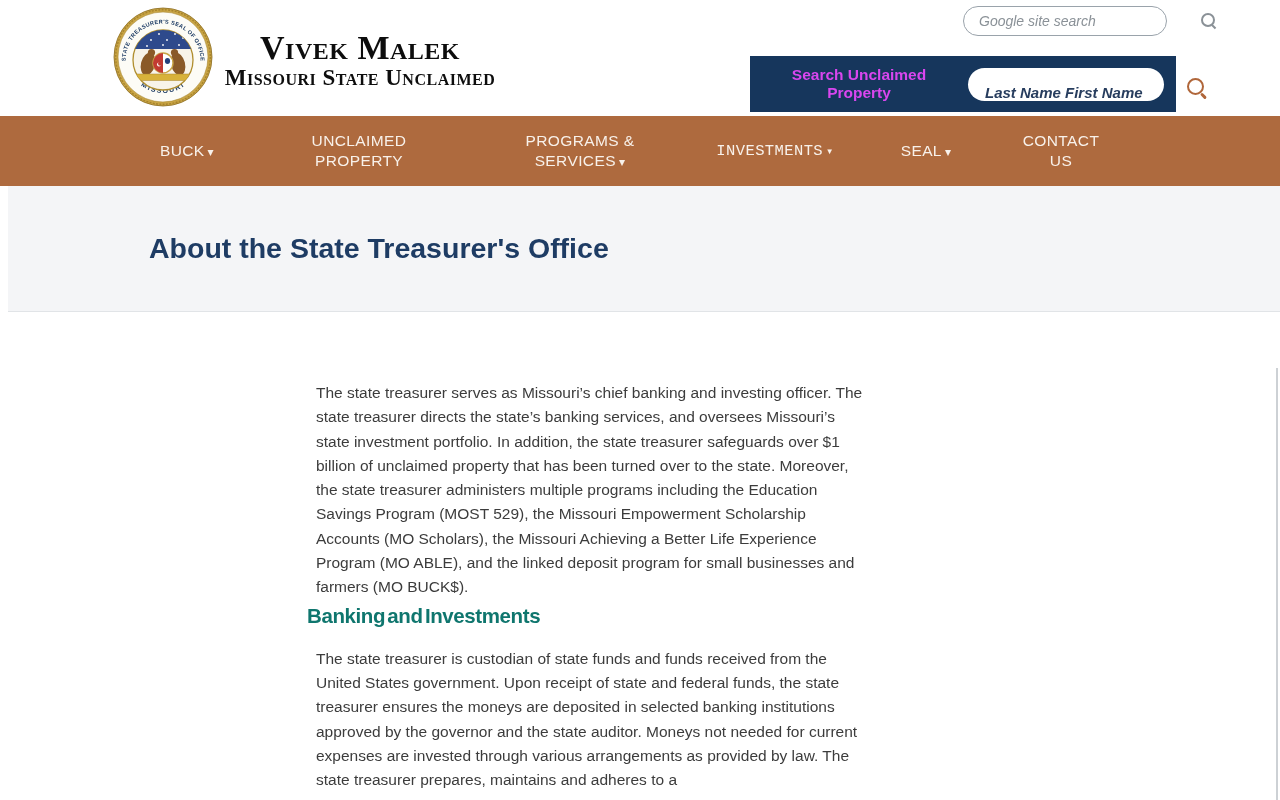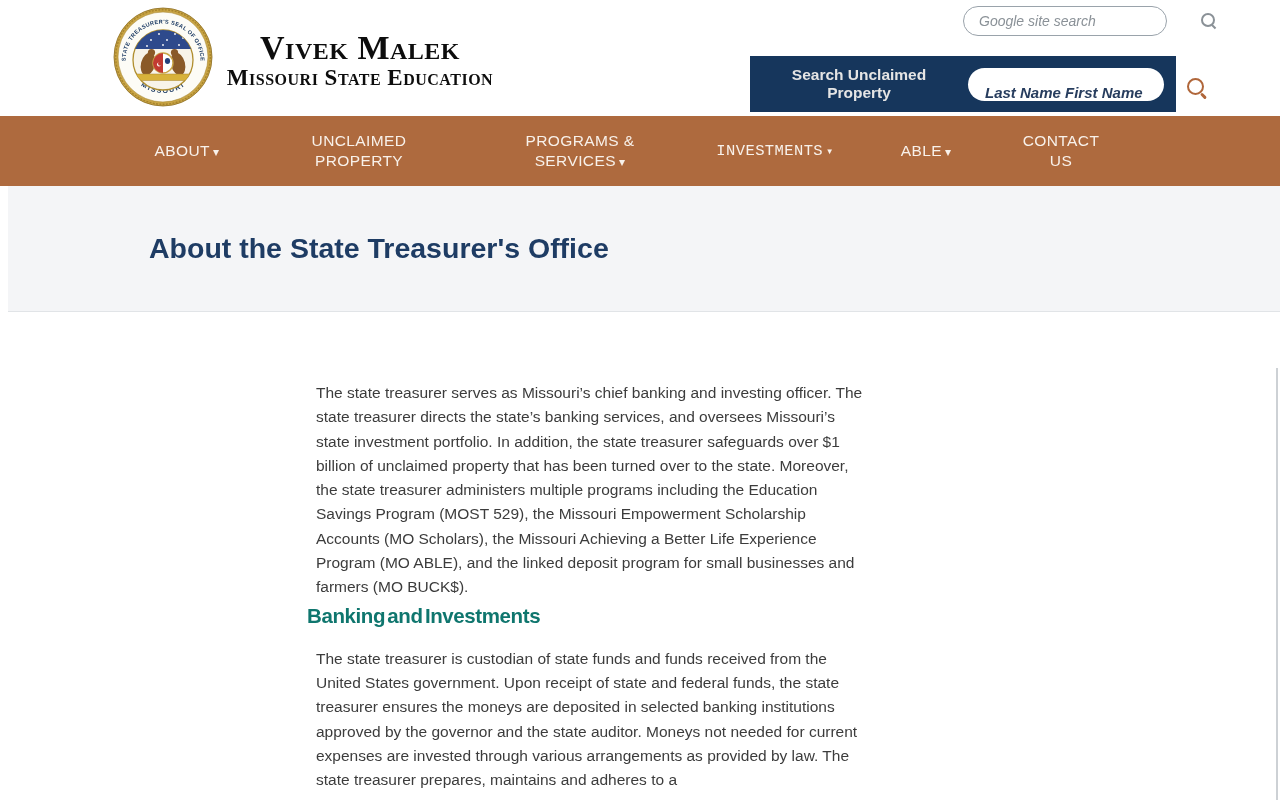--- a/index.html
+++ b/index.html
@@ -25,21 +25,21 @@
   .g-search input::placeholder { font-style:italic; color:#8a9197; opacity:1; }
   .mag-gray { position:relative; width:18px; height:18px; margin-right:10px; cursor:pointer; flex:0 0 auto; }
   .mag-gray::before { content:""; position:absolute; left:1px; top:1px; width:10px; height:10px;
                       border:2px solid #8a9197; border-radius:50%; }
   .mag-gray::after { content:""; position:absolute; left:12px; top:12px; width:5px; height:2px;
                      background:#8a9197; transform:rotate(45deg); transform-origin:left center; }
 
   
   .unclaimed-box { position:absolute; left:750px; top:56px; width:426px; height:56px;
                    background:#16365c; display:flex; align-items:center; }
-  .unclaimed-label { width:218px; text-align:center; color:#e5e5e5; font-size:15.5px; font-weight:700;
+  .unclaimed-label { width:218px; text-align:center; color:#d946ef; font-size:15.5px; font-weight:700;
                      line-height:18px; padding:0 30px; }
   .u-search { position:relative; width:196px; height:33px; background:#fff; border-radius:17px;
               display:flex; align-items:flex-end; }
   .u-search input { flex:1; border:none; outline:none; background:transparent; border-radius:17px;
                     padding:0 2px 0 17px; font-size:15px; color:#24395a; font-family:"Liberation Sans", sans-serif; }
   .u-search input::placeholder { font-style:italic; font-weight:700; color:#273d5e; opacity:1; }
   .mag-orange { position:relative; width:24px; height:24px; margin-right:8px; cursor:pointer; flex:0 0 auto; }
   .mag-orange::before { content:""; position:absolute; left:1px; top:1px; width:13px; height:13px;
                         border:2.6px solid #b0663a; border-radius:50%; }
   .mag-orange::after { content:""; position:absolute; left:15px; top:15px; width:7px; height:3px;
@@ -125,53 +125,53 @@
 
           <circle cx="50" cy="56" r="10" fill="#ffffff" stroke="#c9a545" stroke-width="1.4"></circle>
           <path d="M50 46 A10 10 0 0 0 50 66 Z" fill="#c23a32"></path>
           <circle cx="46" cy="57.5" r="2" fill="#fff"></circle>
           <circle cx="47" cy="56.8" r="2" fill="#c23a32"></circle>
           <ellipse cx="54.5" cy="54" rx="2.6" ry="3" fill="#24407c"></ellipse>
         </g>
       </svg>
       <div class="brand-text">
         <div class="officer-name">Vivek Malek</div>
-        <div class="officer-title">Missouri State Education</div>
+        <div class="officer-title">Missouri State Unclaimed</div>
       </div>
     </a>
 
     <div class="g-search">
       <input type="text" placeholder="Google site search" style="">
       <span class="mag-gray"></span>
     </div>
 
     <div class="unclaimed-box">
       <div class="unclaimed-label">Search Unclaimed Property</div>
       <div class="u-search">
         <input type="text" placeholder="Last Name First Name" style="">
         <span class="mag-orange"></span>
       </div>
     </div>
   </header>
 
   <nav class="main-nav">
     <div class="nav-item ni-about">
-      <span>ABOUT</span><span class="caret">▾</span>
+      <span>BUCK</span><span class="caret">▾</span>
     </div>
     <div class="nav-item ni-unclaimed">
       <span>UNCLAIMED PROPERTY</span>
     </div>
     <div class="nav-item ni-programs">
       <span>PROGRAMS &amp; SERVICES</span><span class="caret">▾</span>
     </div>
     <div class="nav-item ni-investments">
       <span>INVESTMENTS</span><span class="caret">▾</span>
     </div>
     <div class="nav-item ni-media">
-      <span>ABLE</span><span class="caret">▾</span>
+      <span>SEAL</span><span class="caret">▾</span>
     </div>
     <div class="nav-item ni-contact">
       <span>CONTACT US</span>
     </div>
   </nav>
 
   <section class="title-band">
     <h1>About the State Treasurer's Office</h1>
   </section>
 

